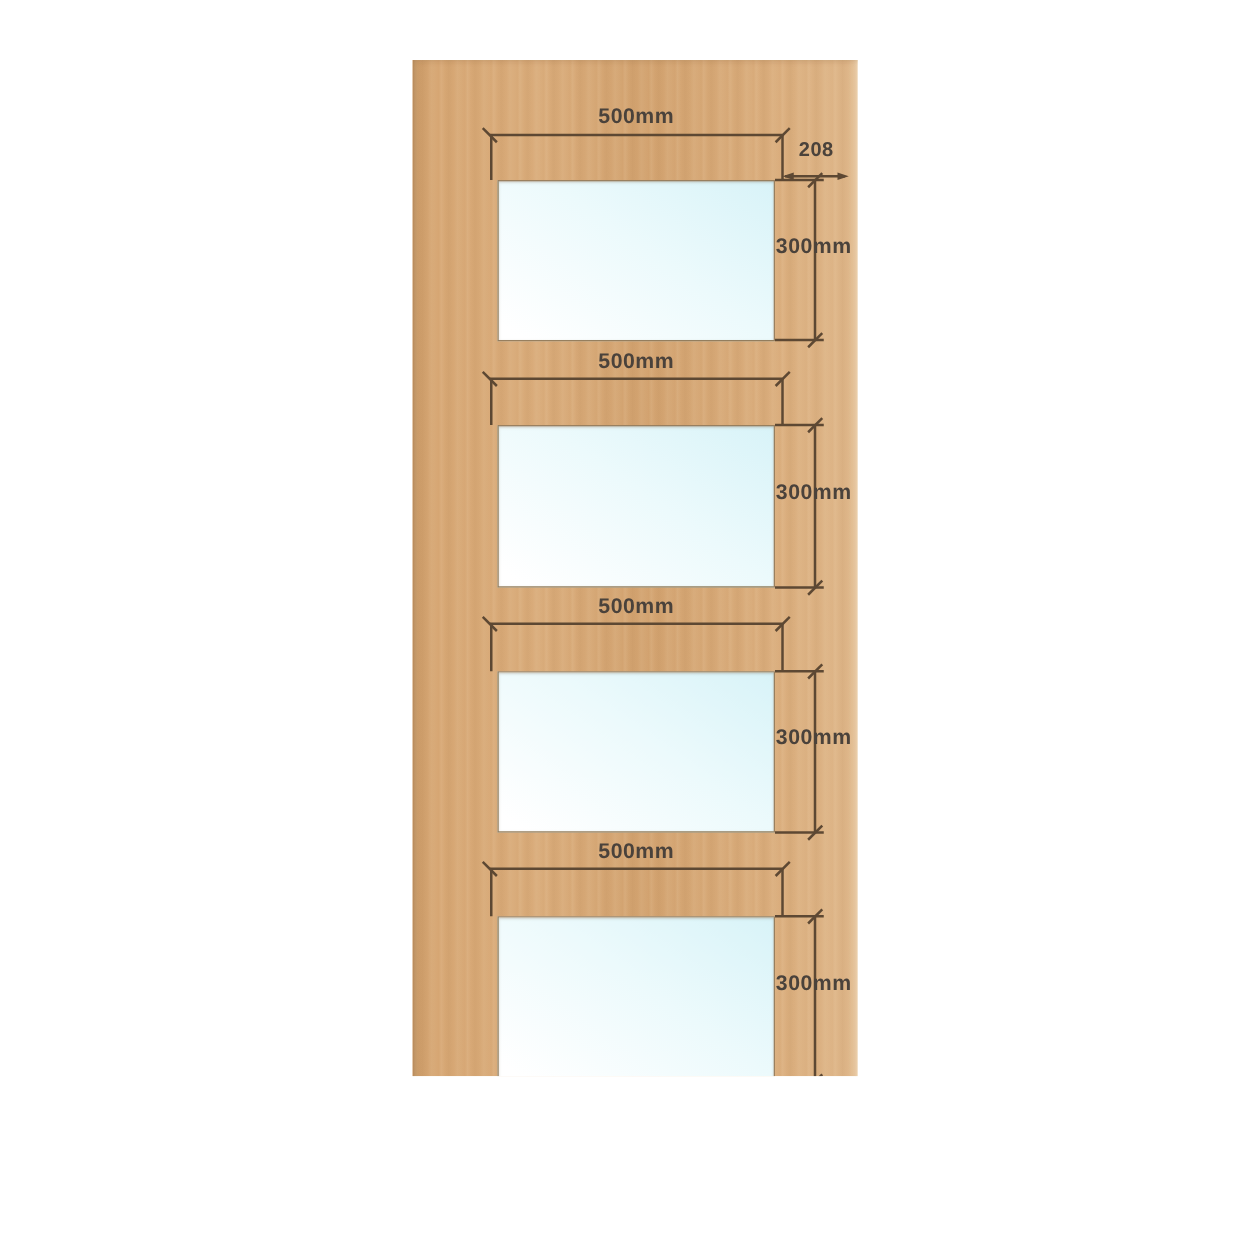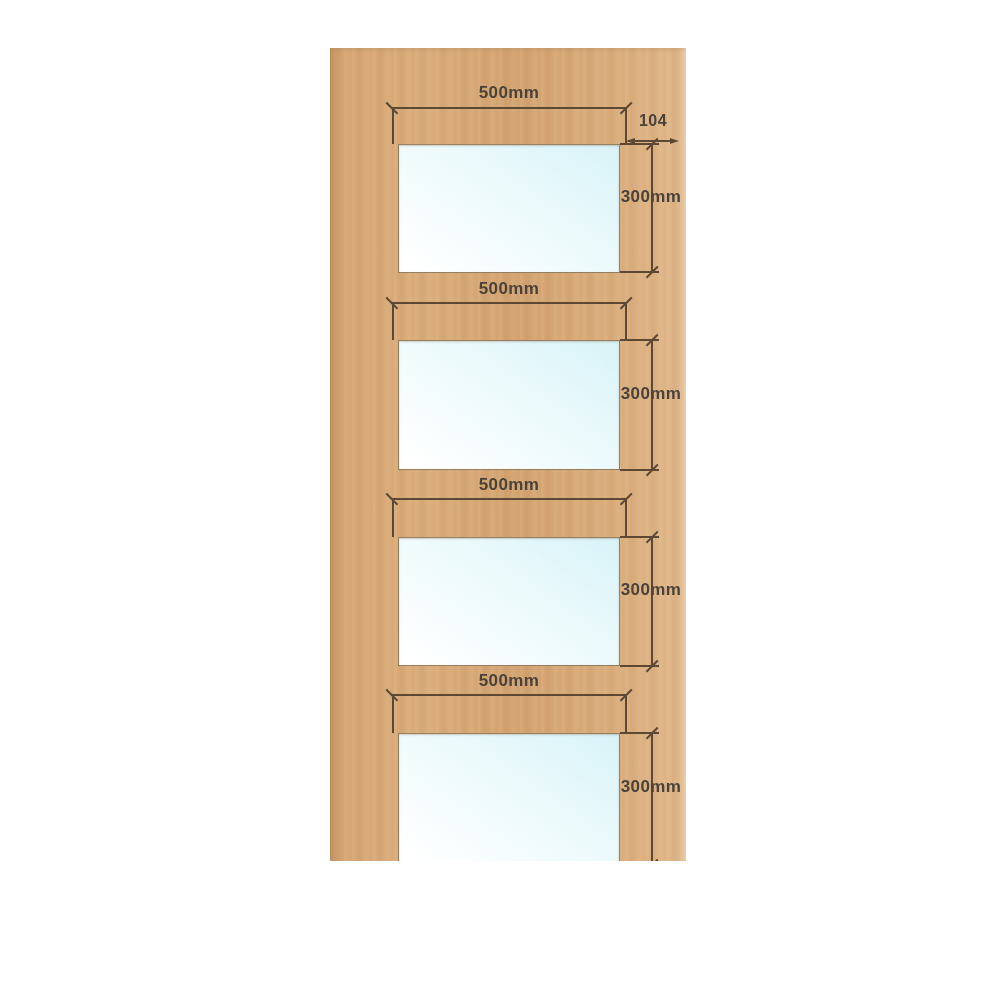--- a/index.html
+++ b/index.html
@@ -105,21 +105,21 @@
   <div class="hline" style="left:620px; top:143px; width:39px;"></div>
   <div class="hline" style="left:620px; top:271px; width:39px;"></div>
   <div class="vline" style="left:651px; top:144px; height:128px;"></div>
   <div class="tick fs" style="left:652px; top:144px;"></div>
   <div class="tick fs" style="left:652px; top:272px;"></div>
   <div class="dim-label" style="left:651px; top:197px;">300mm</div>
 
   <div class="hline" style="left:628px; top:140px; width:48px;"></div>
   <div class="arrow-l" style="left:626px; top:137.5px;"></div>
   <div class="arrow-r" style="left:670px; top:137.5px;"></div>
-  <div class="dim-label small" style="left:653px; top:121px;">104</div>
+  <div class="dim-label small" style="left:653px; top:121px;">208</div>
 
   <div class="hline" style="left:392px; top:302px; width:234px;"></div>
   <div class="tick bs" style="left:392px; top:303px;"></div>
   <div class="tick fs" style="left:626px; top:303px;"></div>
   <div class="vline" style="left:392px; top:303px; height:37px;"></div>
   <div class="vline" style="left:625px; top:303px; height:37px;"></div>
   <div class="dim-label" style="left:509px; top:289px;">500mm</div>
   <div class="hline" style="left:620px; top:339px; width:39px;"></div>
   <div class="hline" style="left:620px; top:469px; width:39px;"></div>
   <div class="vline" style="left:651px; top:340px; height:130px;"></div>

